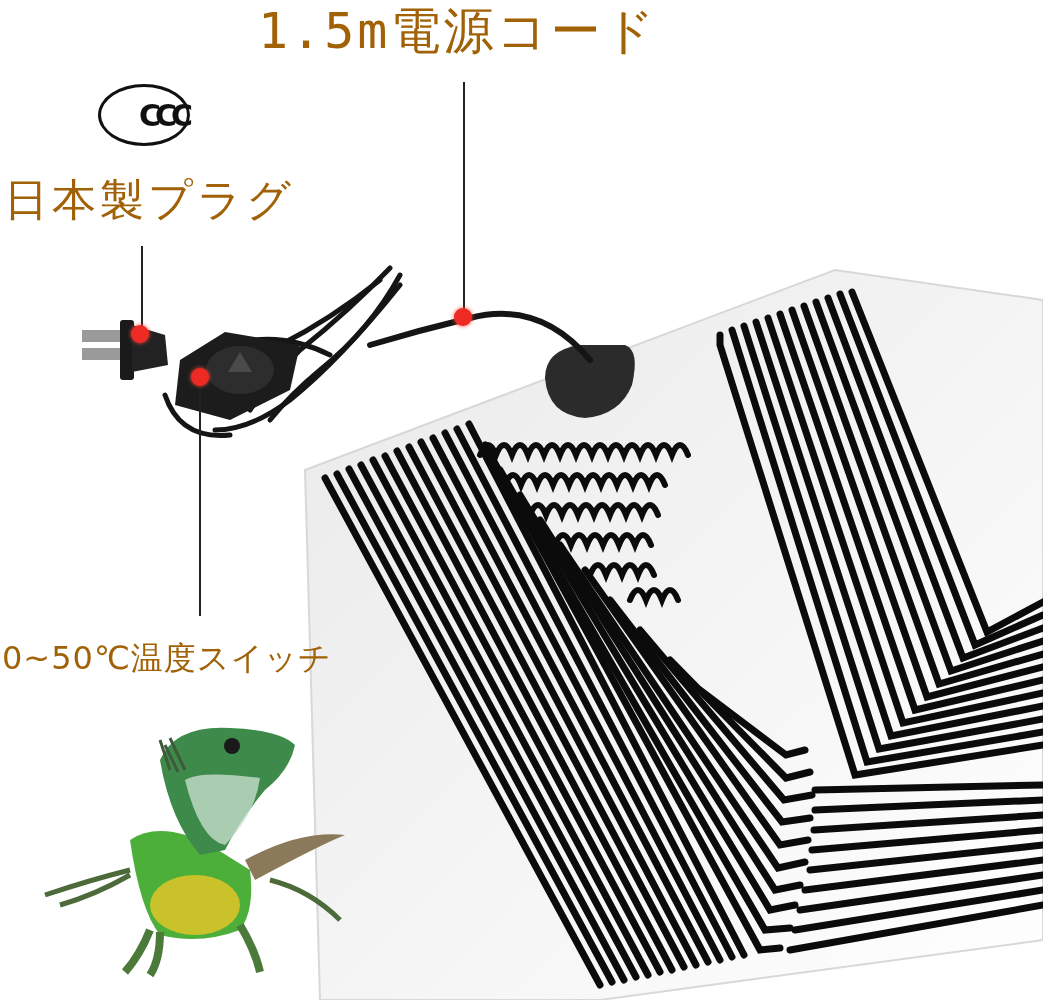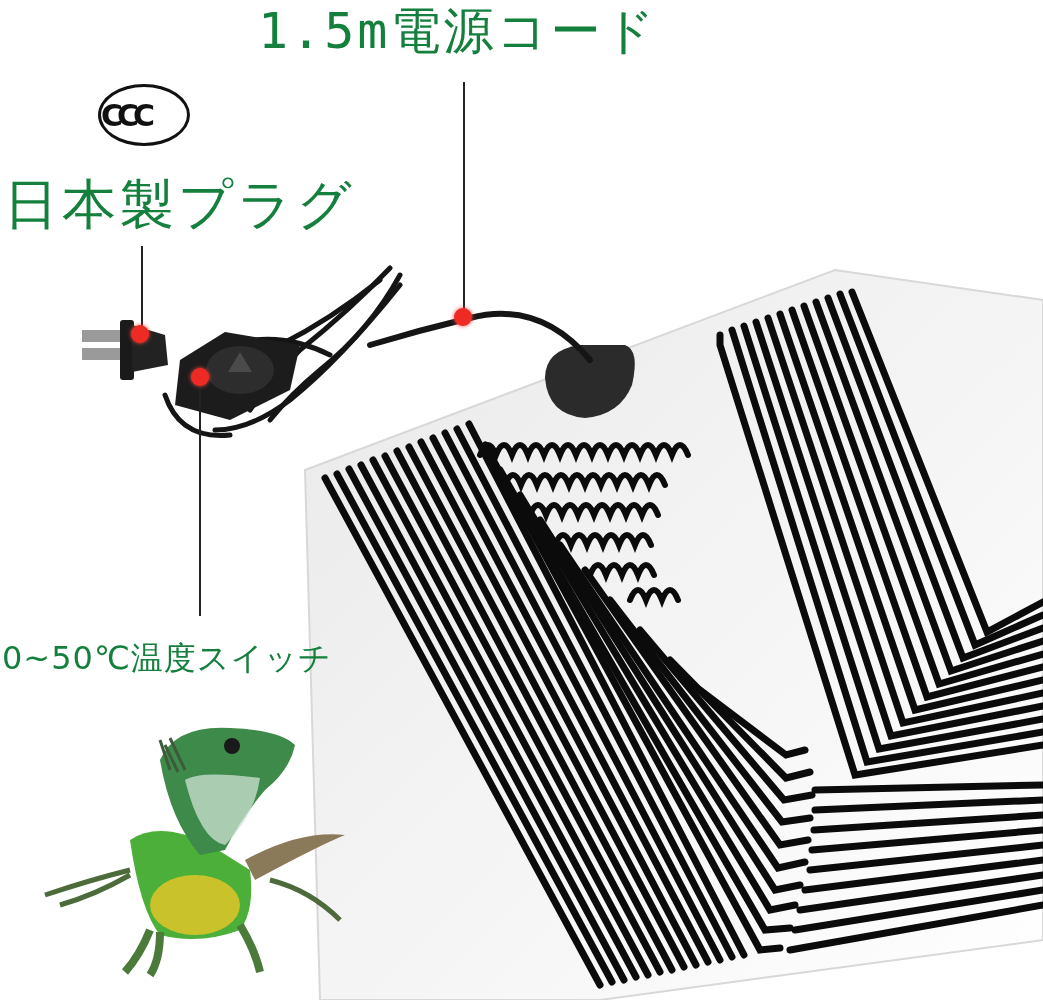--- a/index.html
+++ b/index.html
@@ -1,21 +1,21 @@
 <!DOCTYPE html>
 <html><head>
 <meta charset="utf-8">
 <style>
   html, body { margin:0; padding:0; background:#ffffff; }
   body { width:1043px; height:1000px; position:relative; overflow:hidden; font-family:"DejaVu Sans","Liberation Sans",sans-serif; }
-  .label { position:absolute; color:#15803d; white-space:nowrap; line-height:1; }
+  .label { position:absolute; color:#a16207; white-space:nowrap; line-height:1; }
   #lbl-cord { left:258px; top:6px; font-size:50px; letter-spacing:3px; font-family:"DejaVu Sans Mono","Liberation Mono",monospace; }
-  #lbl-plug { left:4px; top:178px; font-size:54px; letter-spacing:4px; }
+  #lbl-plug { left:4px; top:178px; font-size:44px; letter-spacing:4px; }
   #lbl-switch { left:2px; top:642px; font-size:32px; letter-spacing:1px; }
-  .ccc { position:absolute; left:98px; top:84px; width:92px; height:62px; border:3px solid #111; border-radius:50%; box-sizing:border-box; display:flex; align-items:center; justify-content:flex-start; font-weight:bold; font-size:30px; letter-spacing:-6px; color:#111; }
+  .ccc { position:absolute; left:98px; top:84px; width:92px; height:62px; border:3px solid #111; border-radius:50%; box-sizing:border-box; display:flex; align-items:center; justify-content:flex-end; font-weight:bold; font-size:30px; letter-spacing:-6px; color:#111; }
   .leader { position:absolute; width:2px; background:#222; }
   .dot { position:absolute; width:18px; height:18px; border-radius:50%; background:#ee2a24; box-shadow:0 0 4px #ff4a44; }
   svg { position:absolute; left:0; top:0; }
 </style>
 </head>
 <body>
 
 <svg width="1043" height="1000" viewBox="0 0 1043 1000">
   <defs>
     <clipPath id="padclip">

